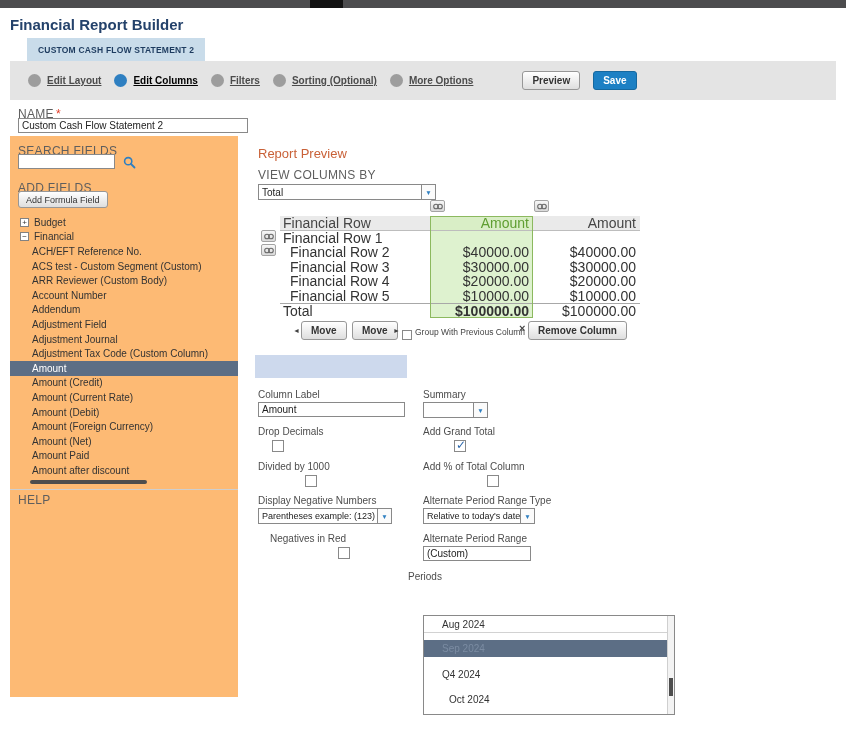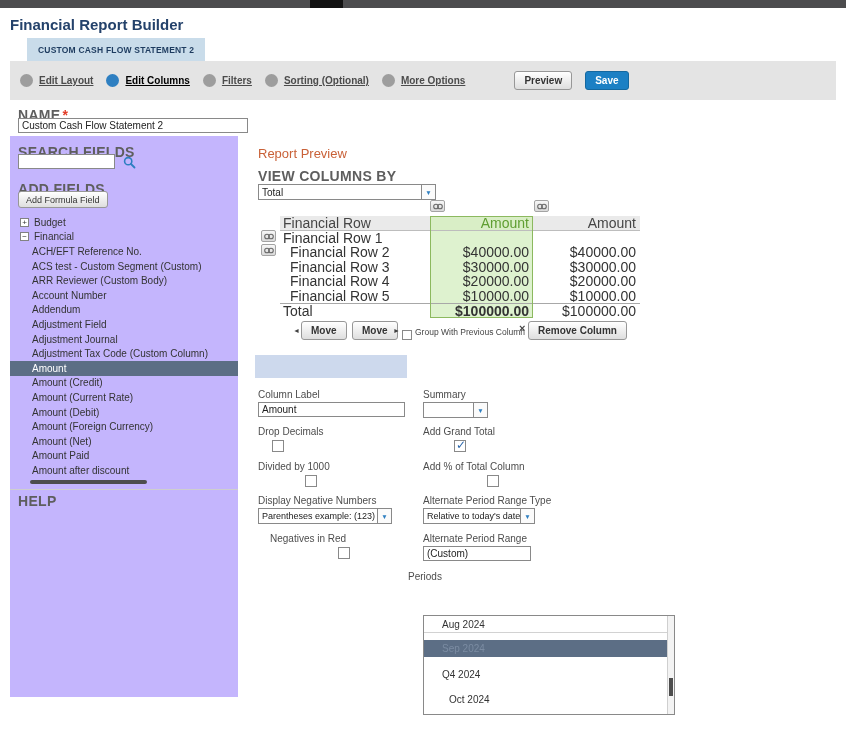--- a/index.html
+++ b/index.html
@@ -1,49 +1,49 @@
 <!DOCTYPE html>
 <html><head>
 <meta charset="utf-8">
 <style>
   *{margin:0;padding:0;box-sizing:border-box}
   body{background:#fff;font-family:"Liberation Sans","DejaVu Sans",sans-serif}
   #app{position:relative;width:846px;height:749px;background:#fff;overflow:hidden;font-family:"Liberation Sans","DejaVu Sans",sans-serif}
   .abs{position:absolute}
-  .ulabel{font-size:14px;font-weight:bold;color:#5e5e5e;letter-spacing:.3px}
+  .ulabel{font-size:12px;font-weight:normal;color:#5e5e5e;letter-spacing:.3px}
   .flabel{font-size:10px;color:#4d4d4d}
   .btn{display:inline-flex;align-items:center;height:19px;padding:0 9px;background:linear-gradient(#ffffff,#dedede);border:1px solid #979797;border-radius:3px;font-size:10px;font-weight:bold;color:#333;font-family:inherit;cursor:pointer}
   .tinput{border:1px solid #898989;background:#fff;font-size:10px;color:#222;padding:0 3px;font-family:inherit}
   .dd{border:1px solid #898989;background:#fff;display:flex;align-items:stretch;height:16px;cursor:pointer}
   .dd-text{flex:1;font-size:10px;color:#222;padding:1px 3px;white-space:nowrap;overflow:hidden;display:flex;align-items:center}
   .dd-arrow{width:14px;border-left:1px solid #898989;display:flex;align-items:center;justify-content:center;font-size:6.5px;color:#2e7fc1;background:#fbfbfb}
   .cb{width:12px;height:12px;border:1px solid #898989;background:#fff;position:relative;display:inline-block;cursor:pointer}
   .cb.checked::after{content:"✓";position:absolute;left:1px;top:-3px;font-size:12px;font-weight:bold;color:#2a66ab}
   .cb-sm{width:10px;height:10px}
   .linkbtn{width:15px;height:12px;background:linear-gradient(#f7f7f7,#dadada);border:1px solid #a3a3a3;border-radius:2px;display:flex;align-items:center;justify-content:center;cursor:pointer}
 
   #topbar{position:absolute;left:0;top:0;width:846px;height:8px;background:#4c4c4e}
   #topbar-seg{position:absolute;left:310px;top:0;width:33px;height:8px;background:#121212}
   #page-title{position:absolute;left:10px;top:16px;font-size:15px;font-weight:bold;color:#24426b}
   #record-tab{position:absolute;left:27px;top:38px;height:23px;padding:0 11px;display:flex;align-items:center;background:#c9dcea;color:#1d3b5f;font-size:8.5px;font-weight:bold;letter-spacing:.2px;cursor:pointer}
 
-  #stepper{position:absolute;left:10px;top:61px;width:826px;height:39px;background:#e4e4e4;display:flex;align-items:center;padding-left:10px}
+  #stepper{position:absolute;left:10px;top:61px;width:826px;height:39px;background:#e4e4e4;display:flex;align-items:center;padding-left:18px}
   .step{display:flex;align-items:center;margin-right:13px;cursor:pointer}
   .step-bullet{width:13px;height:13px;border-radius:50%;background:#9d9d9d;margin-right:6px;flex:0 0 auto}
   .step.active .step-bullet{background:#2e7fc1}
   .step-label{font-size:10px;font-weight:bold;color:#4b4b4b;text-decoration:underline;white-space:nowrap}
   .step.active .step-label{color:#000}
   #preview-btn{margin-left:36px}
   #save-btn{margin-left:13px;background:#1c80c4;border-color:#15689f;color:#fff}
 
   #name-label{left:18px;top:107px}
   #name-req{color:#e23d28;margin-left:2px}
   #name-input{left:18px;top:118px;width:230px;height:15px}
 
-  #sidebar{position:absolute;left:10px;top:136px;width:228px;height:561px;background:#c4b5fd}
+  #sidebar{position:absolute;left:10px;top:136px;width:228px;height:561px;background:#fdba74}
   #search-fields-label{left:8px;top:8px}
   #search-input{left:8px;top:18px;width:97px;height:15px}
   #search-icon{left:113px;top:19px;width:13px;height:13px;cursor:pointer}
   #add-fields-label{left:8px;top:45px}
   #add-formula-btn{left:8px;top:55px;height:17px;padding:0 7px;font-size:9px;font-weight:normal}
   #tree{position:absolute;left:0;top:79px;width:228px;height:273px;overflow:hidden}
   .tree-row{height:14.6px;display:flex;align-items:center;font-size:10px;color:#333;padding-left:10px;white-space:nowrap;cursor:pointer}
   .expander{width:9px;height:9px;border:1px solid #828282;background:#fff;font-size:8px;line-height:7px;text-align:center;color:#333;margin-right:5px;flex:0 0 auto}
   .tree-item{padding-left:22px}
   .tree-item.selected{background:#5c6e85;color:#fff}

